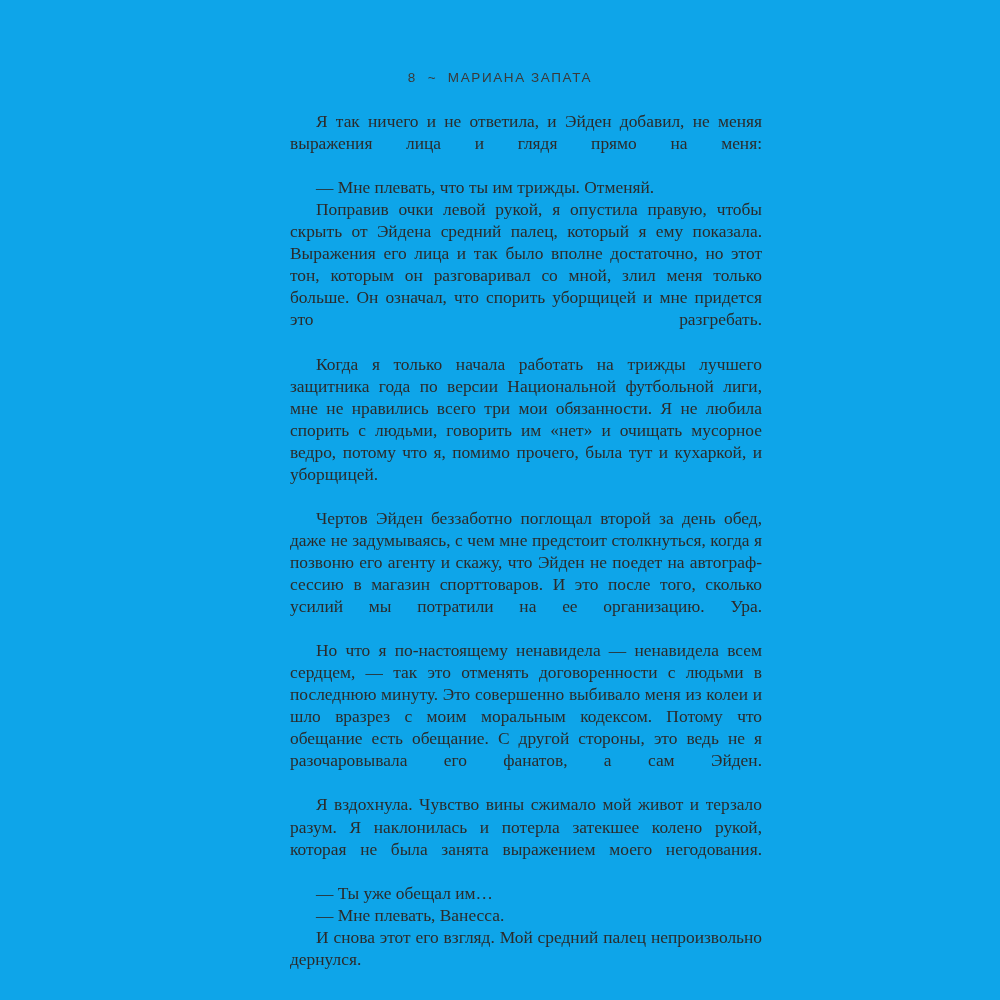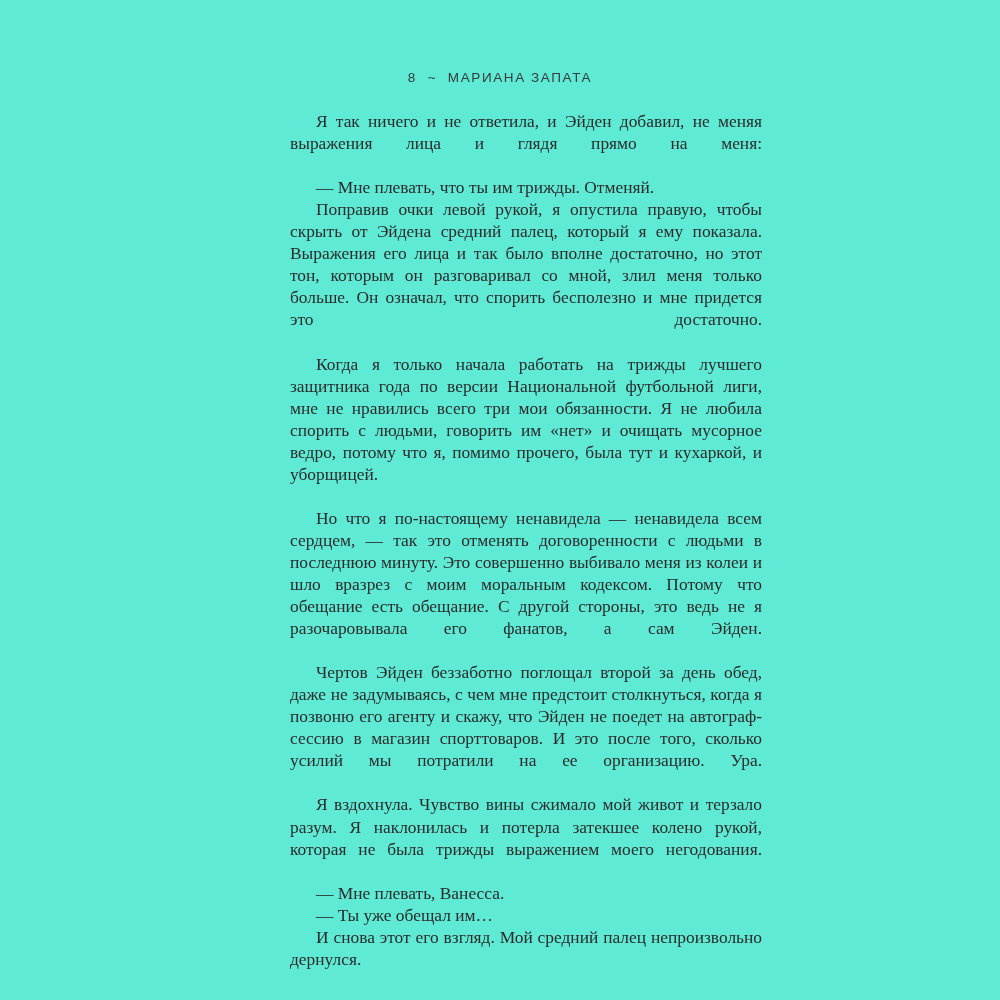--- a/index.html
+++ b/index.html
@@ -71,30 +71,30 @@
 
   
   .text-block p.short {
     text-align: left;
   }
   .text-block p.short:after { display: none; }
 </style>
 </head>
 <body>
 
-<div class="page" style="background: #5eead4;">
+<div class="page" style="background: #0ea5e9;">
 
   <div class="running-head">8  ~  МАРИАНА ЗАПАТА</div>
 
   <div class="text-block" style="color: rgb(43, 43, 43);">
       <p>Я так ничего и не ответила, и Эйден добавил, не меняя выражения лица и глядя прямо на меня:</p>
       <p class="dialogue">— Мне плевать, что ты им трижды. Отменяй.</p>
-      <p>Поправив очки левой рукой, я опустила правую, чтобы скрыть от Эйдена средний палец, который я ему показала. Выражения его лица и так было вполне достаточно, но этот тон, которым он разговаривал со мной, злил меня только больше. Он означал, что спорить бесполезно и мне придется это достаточно.</p>
+      <p>Поправив очки левой рукой, я опустила правую, чтобы скрыть от Эйдена средний палец, который я ему показала. Выражения его лица и так было вполне достаточно, но этот тон, которым он разговаривал со мной, злил меня только больше. Он означал, что спорить уборщицей и мне придется это разгребать.</p>
       <p>Когда я только начала работать на трижды лучшего защитника года по версии Национальной футбольной лиги, мне не нравились всего три мои обязанности. Я не любила спорить с людьми, говорить им «нет» и очищать мусорное ведро, потому что я, помимо прочего, была тут и кухаркой, и уборщицей.</p>
+      <p>Чертов Эйден беззаботно поглощал второй за день обед, даже не задумываясь, с чем мне предстоит столкнуться, когда я позвоню его агенту и скажу, что Эйден не поедет на автограф-сессию в магазин спорттоваров. И это после того, сколько усилий мы потратили на ее организацию. Ура.</p>
       <p>Но что я по-настоящему ненавидела — ненавидела всем сердцем, — так это отменять договоренности с людьми в последнюю минуту. Это совершенно выбивало меня из колеи и шло вразрез с моим моральным кодексом. Потому что обещание есть обещание. С другой стороны, это ведь не я разочаровывала его фанатов, а сам Эйден.</p>
-      <p>Чертов Эйден беззаботно поглощал второй за день обед, даже не задумываясь, с чем мне предстоит столкнуться, когда я позвоню его агенту и скажу, что Эйден не поедет на автограф-сессию в магазин спорттоваров. И это после того, сколько усилий мы потратили на ее организацию. Ура.</p>
-      <p>Я вздохнула. Чувство вины сжимало мой живот и терзало разум. Я наклонилась и потерла затекшее колено рукой, которая не была трижды выражением моего негодования.</p>
+      <p>Я вздохнула. Чувство вины сжимало мой живот и терзало разум. Я наклонилась и потерла затекшее колено рукой, которая не была занята выражением моего негодования.</p>
+      <p class="dialogue">— Ты уже обещал им…</p>
       <p class="dialogue">— Мне плевать, Ванесса.</p>
-      <p class="dialogue">— Ты уже обещал им…</p>
       <p>И снова этот его взгляд. Мой средний палец непроизвольно дернулся.</p>
     </div>
 
 </div>
 
 </body></html>

